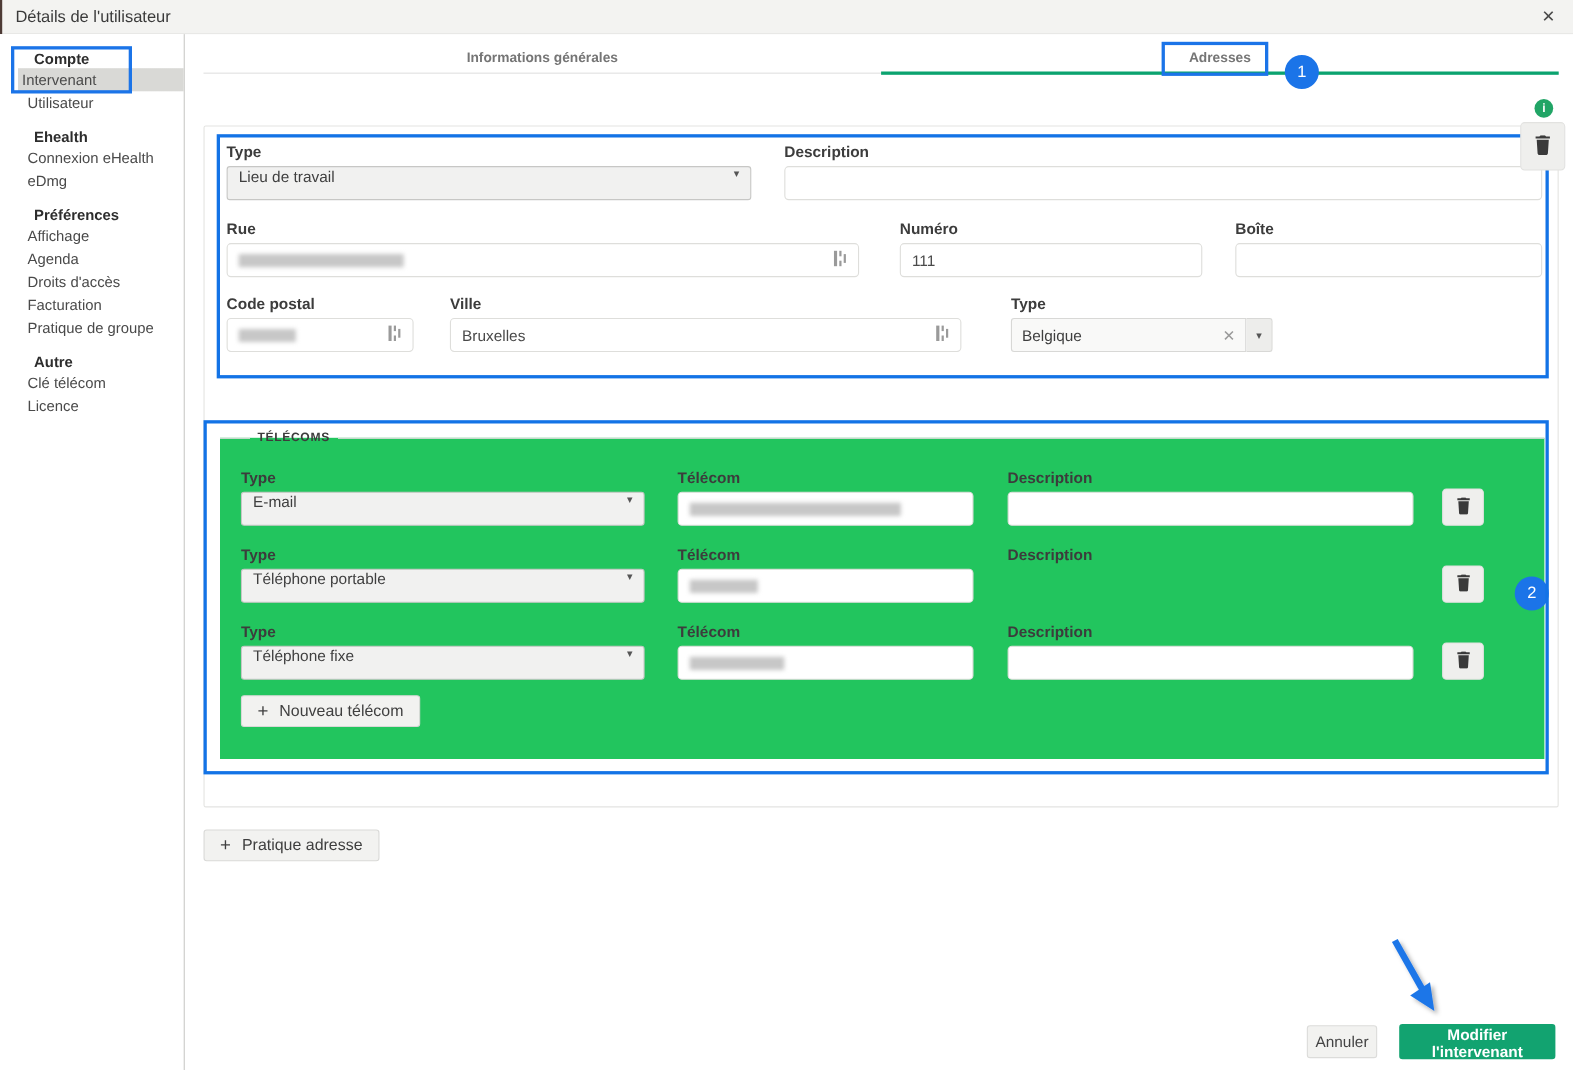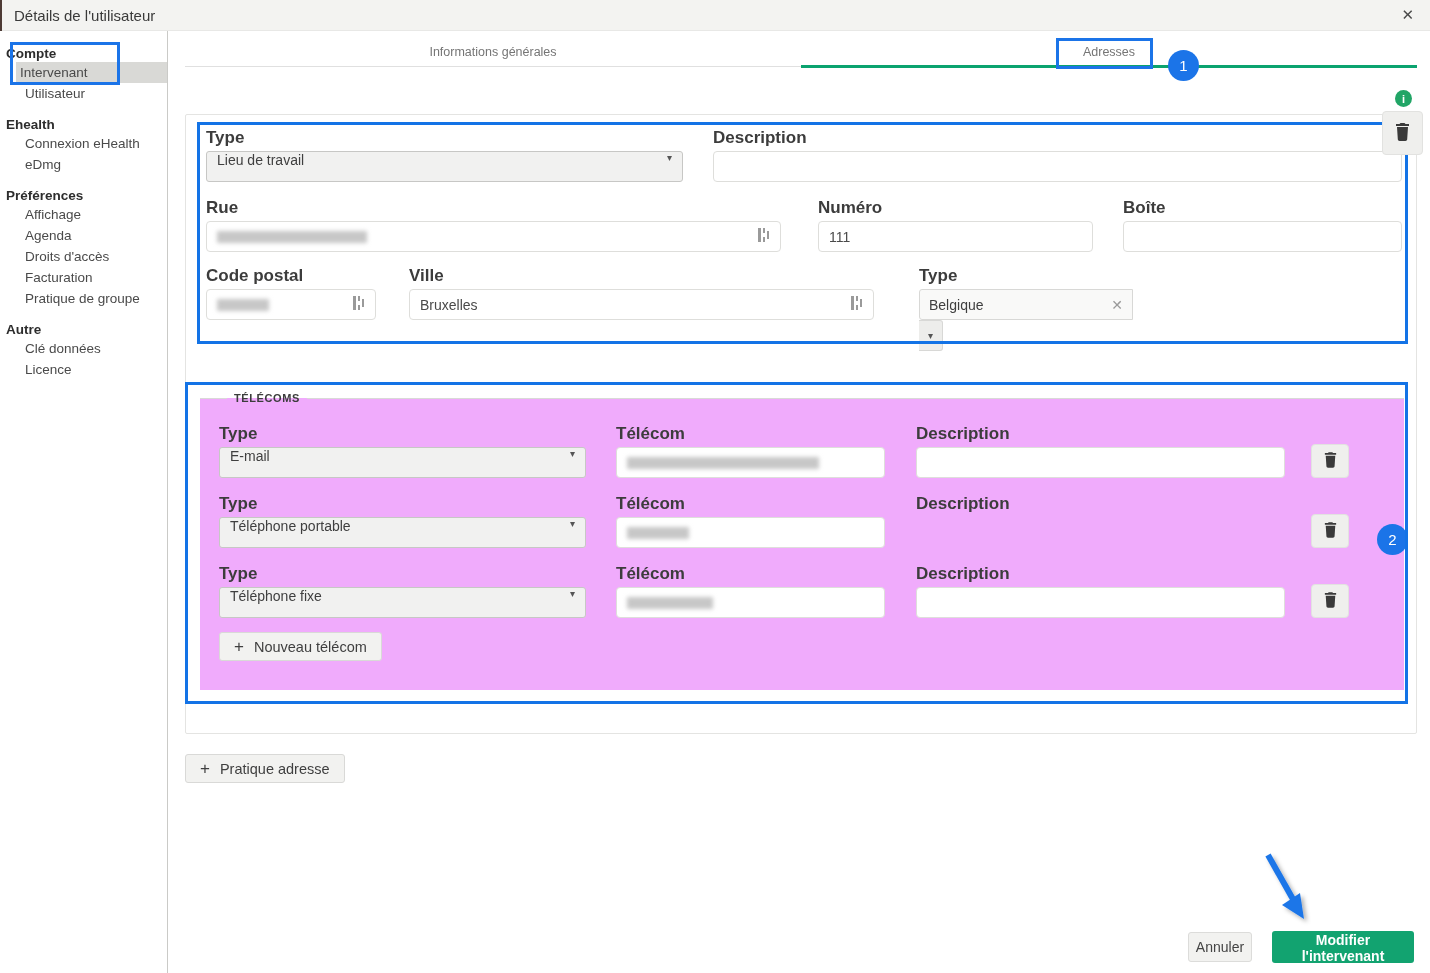--- a/index.html
+++ b/index.html
@@ -10,68 +10,68 @@
   
   .titlebar { position:absolute; top:0; left:0; right:0; height:31px; background:#f3f3f1; border-bottom:1px solid #e8e8e6; }
   .title { position:absolute; left:14px; top:7px; font-size:15px; color:#3a3a3a; }
   .close { position:absolute; right:16px; top:6px; font-size:15px; color:#4a4a4a; cursor:pointer; }
   .edge-strip { position:absolute; left:0; top:0; width:2px; height:31px; background:#4d3a35; }
 
   
   .sidebar { position:absolute; top:31px; left:0; width:168px; bottom:0; background:#fff; border-right:1px solid #cacac7; padding-top:14px; }
   .sb-section { margin-top:12px; }
   .sb-section:first-child { margin-top:0; }
-  .sb-header { font-size:13.5px; font-weight:bold; color:#2d2d2d; padding-left:6px; line-height:17px; }
+  .sb-header { font-size:13.5px; font-weight:bold; color:#2d2d2d; padding-left:31px; line-height:17px; }
   .sb-item { font-size:13.5px; color:#4a4a4a; line-height:21px; padding-left:25px; cursor:pointer; }
   .sb-item.selected { background:linear-gradient(to right, transparent 16px, #d9d9d6 16px);padding-left:20px; }
   .compte-box { position:absolute; left:10px; top:11px; width:110px; height:43px; border:3px solid #1b74e8; pointer-events:none; }
   .sb-footer { position:absolute; left:0; right:0; bottom:12px; }
   .chk-row { display:flex; margin-left:17px; align-items:flex-start; }
   .chk { width:15px; height:15px; border:2px solid #d0d0ce; border-radius:2px; margin-top:4px; flex:none; cursor:pointer; background:#fff; }
   .chk-label { font-size:12px; color:#555; margin-left:9px; width:112px; line-height:14px; }
   .logout-btn { display:block; margin:9px 0 0 16px; width:143px; height:28px; background:#f4f4f2; border:1px solid #dededc; border-radius:3px; font-size:15px; color:#5a5a5a; font-family:inherit; cursor:pointer; }
 
   
   .content { position:absolute; left:168px; top:31px; right:0; bottom:0; }
-  .tabbar { position:absolute; left:17px; right:13px; top:7px; height:29px; display:flex; border-bottom:1px solid #e0e0e0; }
+  .tabbar { position:absolute; left:17px; right:13px; top:7px; height:29px; display:flex; border-bottom:1px solid #e0e0e0;font-weight:bold; }
   .tab { flex:1; text-align:center; font-size:12.5px; color:#757575; line-height:29px; cursor:pointer; position:relative; }
   .tab.active::after { content:""; position:absolute; left:0; right:0; bottom:-2px; height:3px; background:#0ba36f; }
   .tab-box { position:absolute; left:888px; top:7px; width:97px; height:31px; border:3px solid #1b74e8; pointer-events:none; }
   .badge { position:absolute; width:31px; height:31px; border-radius:50%; background:#1b74e8; color:#fff; font-size:15px; display:flex; align-items:center; justify-content:center; }
   .badge1 { left:1000px; top:19px; }
   .badge2 { left:1209px; top:493px; }
   .info-dot { position:absolute; left:1227px; top:59px; width:17px; height:17px; border-radius:50%; background:#21a566; color:#fff; font-size:11px; font-weight:bold; display:flex; align-items:center; justify-content:center; cursor:pointer; }
 
   
   .card { position:absolute; left:17px; top:83px; width:1232px; height:620px; border:1px solid #e4e4e2; border-radius:2px; background:#fff; }
   .card-trash { position:absolute; right:-7px; top:-4px; width:41px; height:44px; background:#efefed; border:1px solid #e2e2e0; border-radius:4px; display:flex; align-items:center; justify-content:center; cursor:pointer; z-index:3; }
   .rect1 { position:absolute; left:11px; top:7px; width:1211px; height:222px; border:3px solid #1373e6; pointer-events:none; z-index:2; }
   .rect2 { position:absolute; left:-1px; top:267px; width:1223px; height:322px; border:3px solid #1373e6; pointer-events:none; z-index:2; }
 
   .frow { display:flex; margin:0 14px 0 20px; }
   .frow1 { margin-top:15px; }
   .frow2 { margin-top:18px; }
   .frow3 { margin-top:16px; }
   .fg { display:flex; flex-direction:column; }
-  .flabel { font-size:17px; font-weight:600; color:#3c3c3c; margin-bottom:5px; line-height:16px; }
+  .flabel { font-size:14px; font-weight:600; color:#3c3c3c; margin-bottom:5px; line-height:16px; }
   .sel { height:31px; background:#f1f1f0; border:1px solid #c7c7c5; border-radius:3px; display:flex; align-items:flex-start; justify-content:space-between; padding:0 10px; font-size:14px; color:#3f3f3f; cursor:pointer; }
   .caret { color:#555; font-size:10px; margin-left:8px; }
   .ti { height:31px; border:1px solid #dededb; border-radius:4px; background:#fff; display:flex; align-items:center; padding:0 10px; font-size:14px; color:#4a4a4a; }
   .ti input { border:none; outline:none; flex:1; font:inherit; color:#4a4a4a; background:transparent; padding:0; min-width:0; }
   .redact { height:12px; background:#c7c7c7; border-radius:1px; filter:blur(2px); flex:none; }
   .w150 { width:150px; } .w52 { width:52px; } .w192 { width:192px; } .w62 { width:62px; } .w86 { width:86px; }
   .bars-icon { margin-left:auto; flex:none; }
-  .combo-wrap { display:flex;flex-direction:column; }
+  .combo-wrap { display:flex; }
   .combo { width:214px; height:31px; background:#f9f9f8; border:1px solid #d8d8d6; border-radius:3px 0 0 3px; display:flex; align-items:center; padding:0 9px; font-size:14px; color:#3f3f3f; }
   .combo .val { flex:1; }
   .clear-x { color:#9a9a9a; font-size:14px; cursor:pointer; }
   .caret-btn { width:24px; height:31px; background:#ededeb; border:1px solid #d8d8d6; border-left:none; border-radius:0 3px 3px 0; display:flex; align-items:center; justify-content:center; cursor:pointer; }
 
   
-  .tpanel { position:absolute; left:14px; top:277px; width:1204px; height:298px; background:#f0abfc; border:none; border-top:1px solid #d9d9d7; margin:0; padding:0 19px; }
+  .tpanel { position:absolute; left:14px; top:277px; width:1204px; height:298px; background:#22c55e; border:none; border-top:1px solid #d9d9d7; margin:0; padding:0 19px; }
   .tpanel legend { font-size:11px; font-weight:bold; color:#3c3c3c; letter-spacing:0.6px; padding:0 7px; margin-left:8px; }
   .trow { display:flex; margin-top:18px; }
   .trow:first-of-type { margin-top:22px; }
   .tg-type { width:367px; margin-right:30px; }
   .tg-tel { width:269px; margin-right:31px; }
   .tg-desc { width:369px; margin-right:26px; }
   .trash-btn { width:38px; height:34px; background:#efefed; border:1px solid #e2e2e0; border-radius:4px; display:flex; align-items:center; justify-content:center; cursor:pointer; align-self:flex-end; }
   .add-btn { display:inline-flex; align-items:center; height:29px; margin-top:14px; padding:0 14px; background:#f2f2f0; border:1px solid #d9d9d7; border-radius:3px; font-size:14.5px; color:#3f3f3f; font-family:inherit; cursor:pointer; }
   .add-btn .plus { font-size:17px; margin-right:10px; color:#3f3f3f; }
   .new-address { position:absolute; left:17px; top:723px; margin-top:0; }
@@ -106,21 +106,21 @@
     <div class="sb-section">
       <div class="sb-header">Préférences</div>
       <div class="sb-item">Affichage</div>
       <div class="sb-item">Agenda</div>
       <div class="sb-item">Droits d'accès</div>
       <div class="sb-item">Facturation</div>
       <div class="sb-item">Pratique de groupe</div>
     </div>
     <div class="sb-section">
       <div class="sb-header">Autre</div>
-      <div class="sb-item">Clé données</div>
+      <div class="sb-item">Clé télécom</div>
       <div class="sb-item">Licence</div>
     </div>
     <div class="compte-box"></div>
   </aside>
 
   <main class="content">
 
     <div class="tabbar">
       <div class="tab">Informations générales</div>
       <div class="tab active">Adresses</div>

